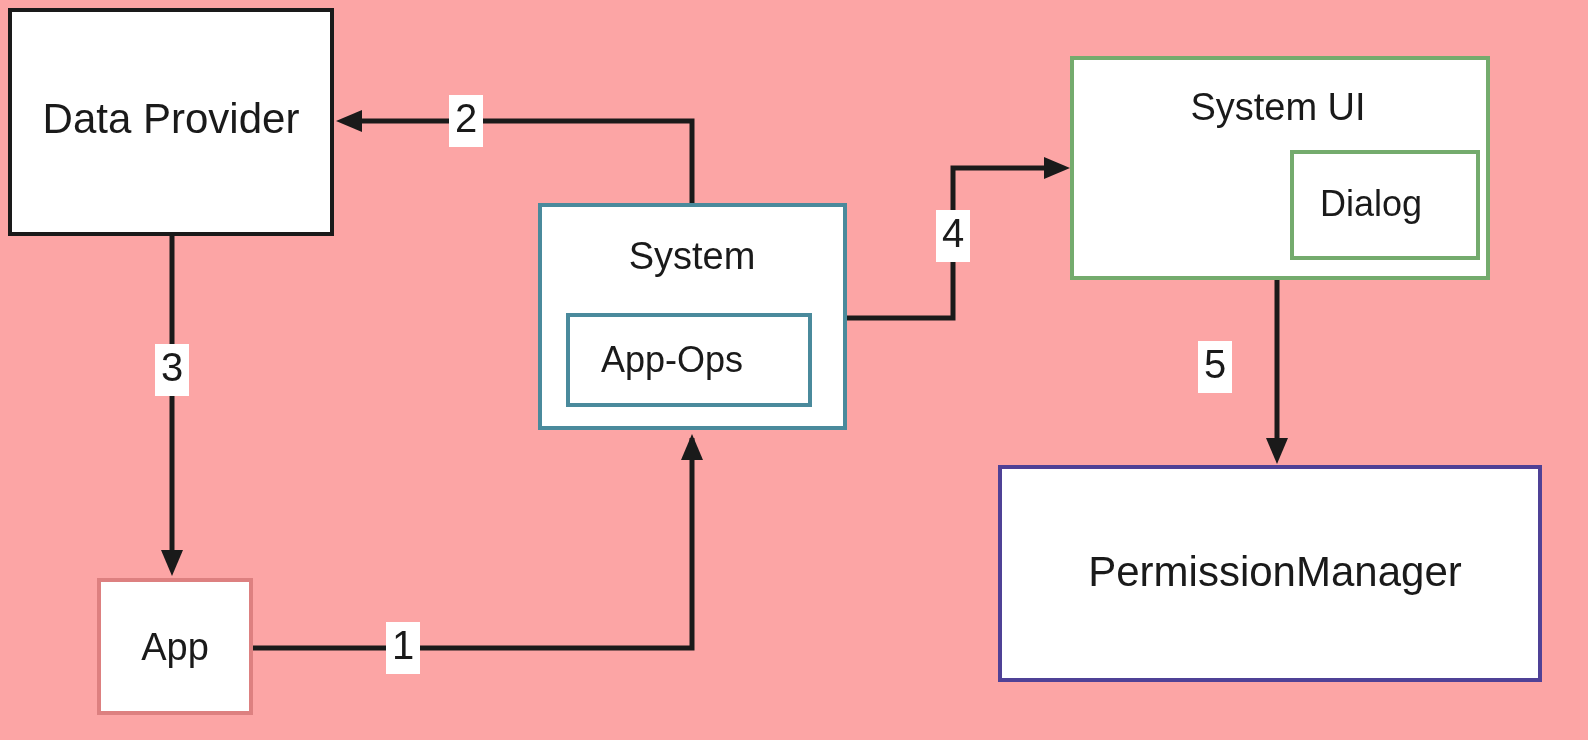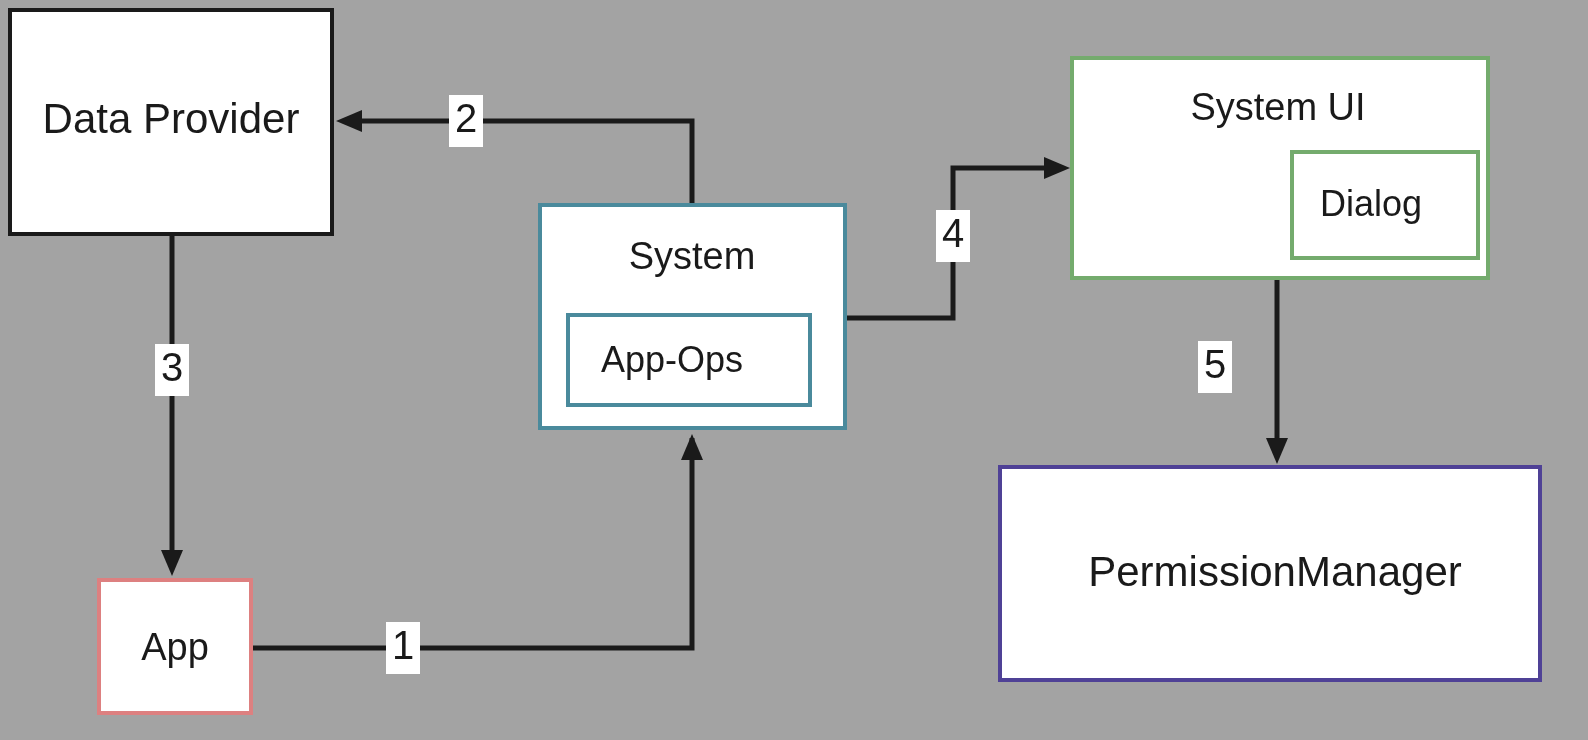--- a/index.html
+++ b/index.html
@@ -8,21 +8,21 @@
     padding: 0;
     background: #ffffff;
   }
   body {
     font-family: "Liberation Sans", sans-serif;
   }
   #diagram-canvas {
     position: relative;
     width: 1588px;
     height: 740px;
-    background: #a3a3a3;
+    background: #fca5a5;
     overflow: hidden;
   }
   #diagram-svg {
     position: absolute;
     top: 0;
     left: 0;
     width: 1588px;
     height: 740px;
   }
   .node-label {

